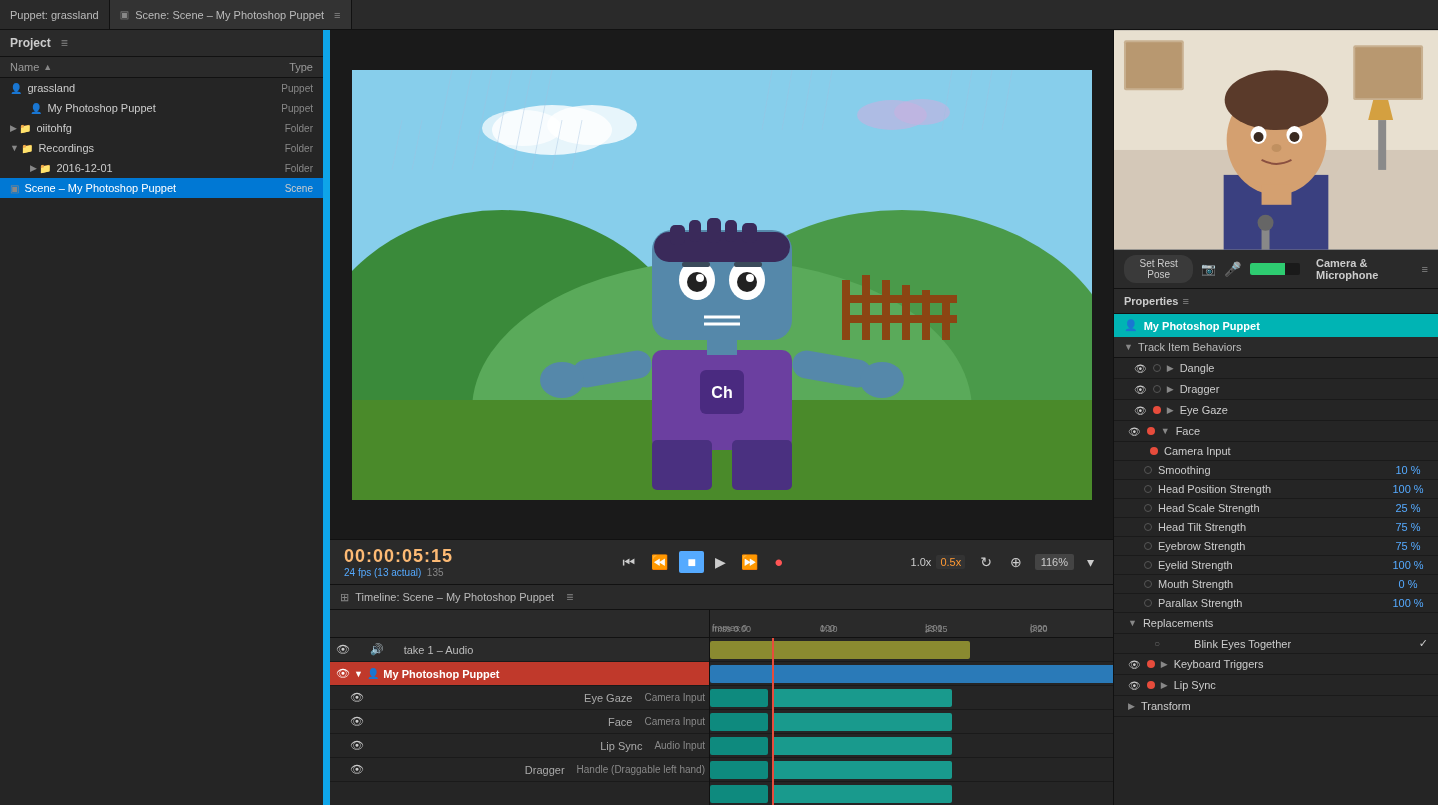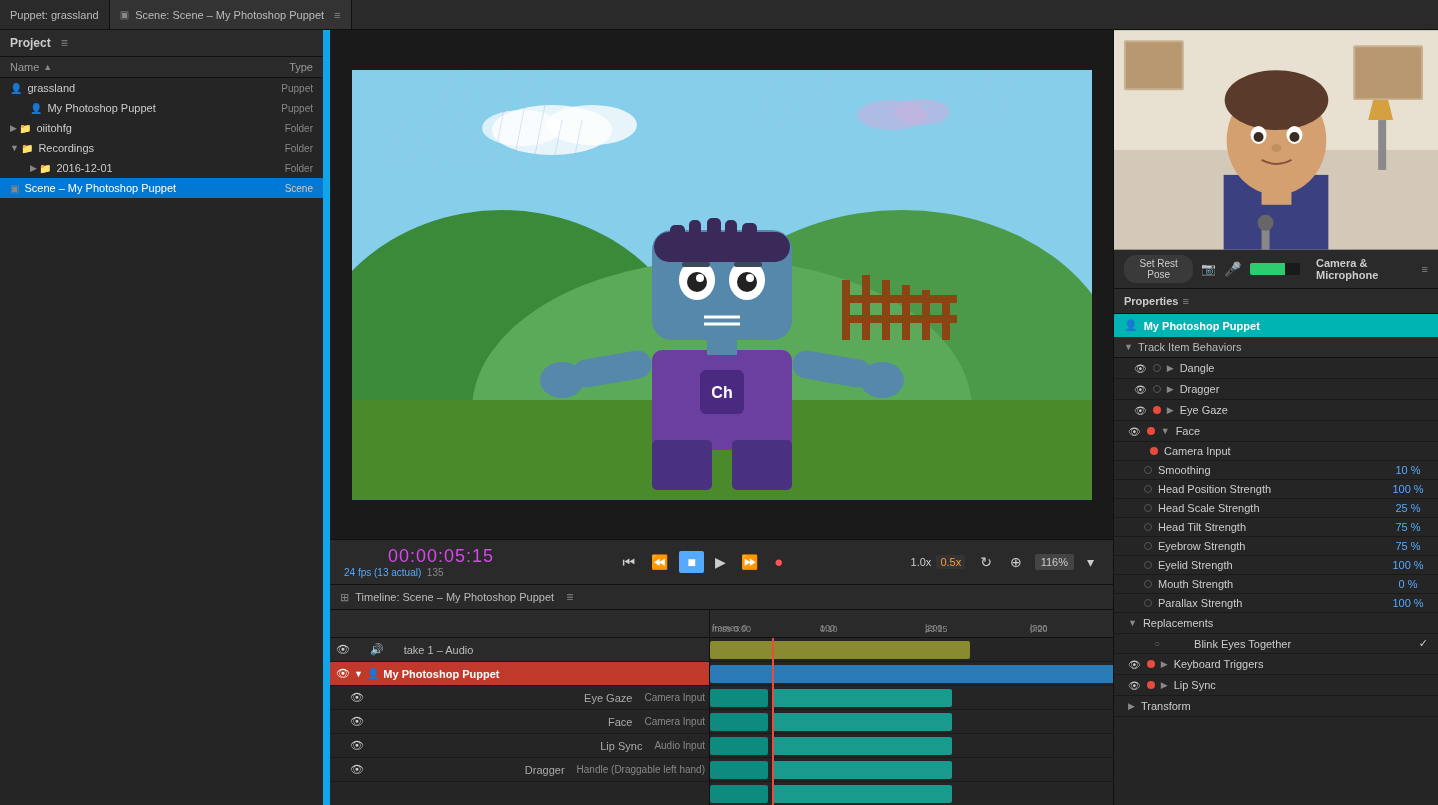--- a/index.html
+++ b/index.html
@@ -125,25 +125,24 @@
       align-items: center;
       padding: 6px 14px;
       background: #2a2a2a;
       border-top: 1px solid #111;
       border-bottom: 1px solid #111;
       gap: 10px;
       flex-shrink: 0;
     }
     .timecode {
       font-size: 18px;
-      font-weight: normal;
-      color: #d946ef;
+      font-weight: bold;
+      color: #fdba74;
       letter-spacing: 1px;
       min-width: 150px;
-      text-align: right;
     }
     .fps-info {
       font-size: 10px;
       color: #888;
     }
     .fps-info span { color: #5af; }
     .playback-controls {
       display: flex;
       align-items: center;
       gap: 6px;

